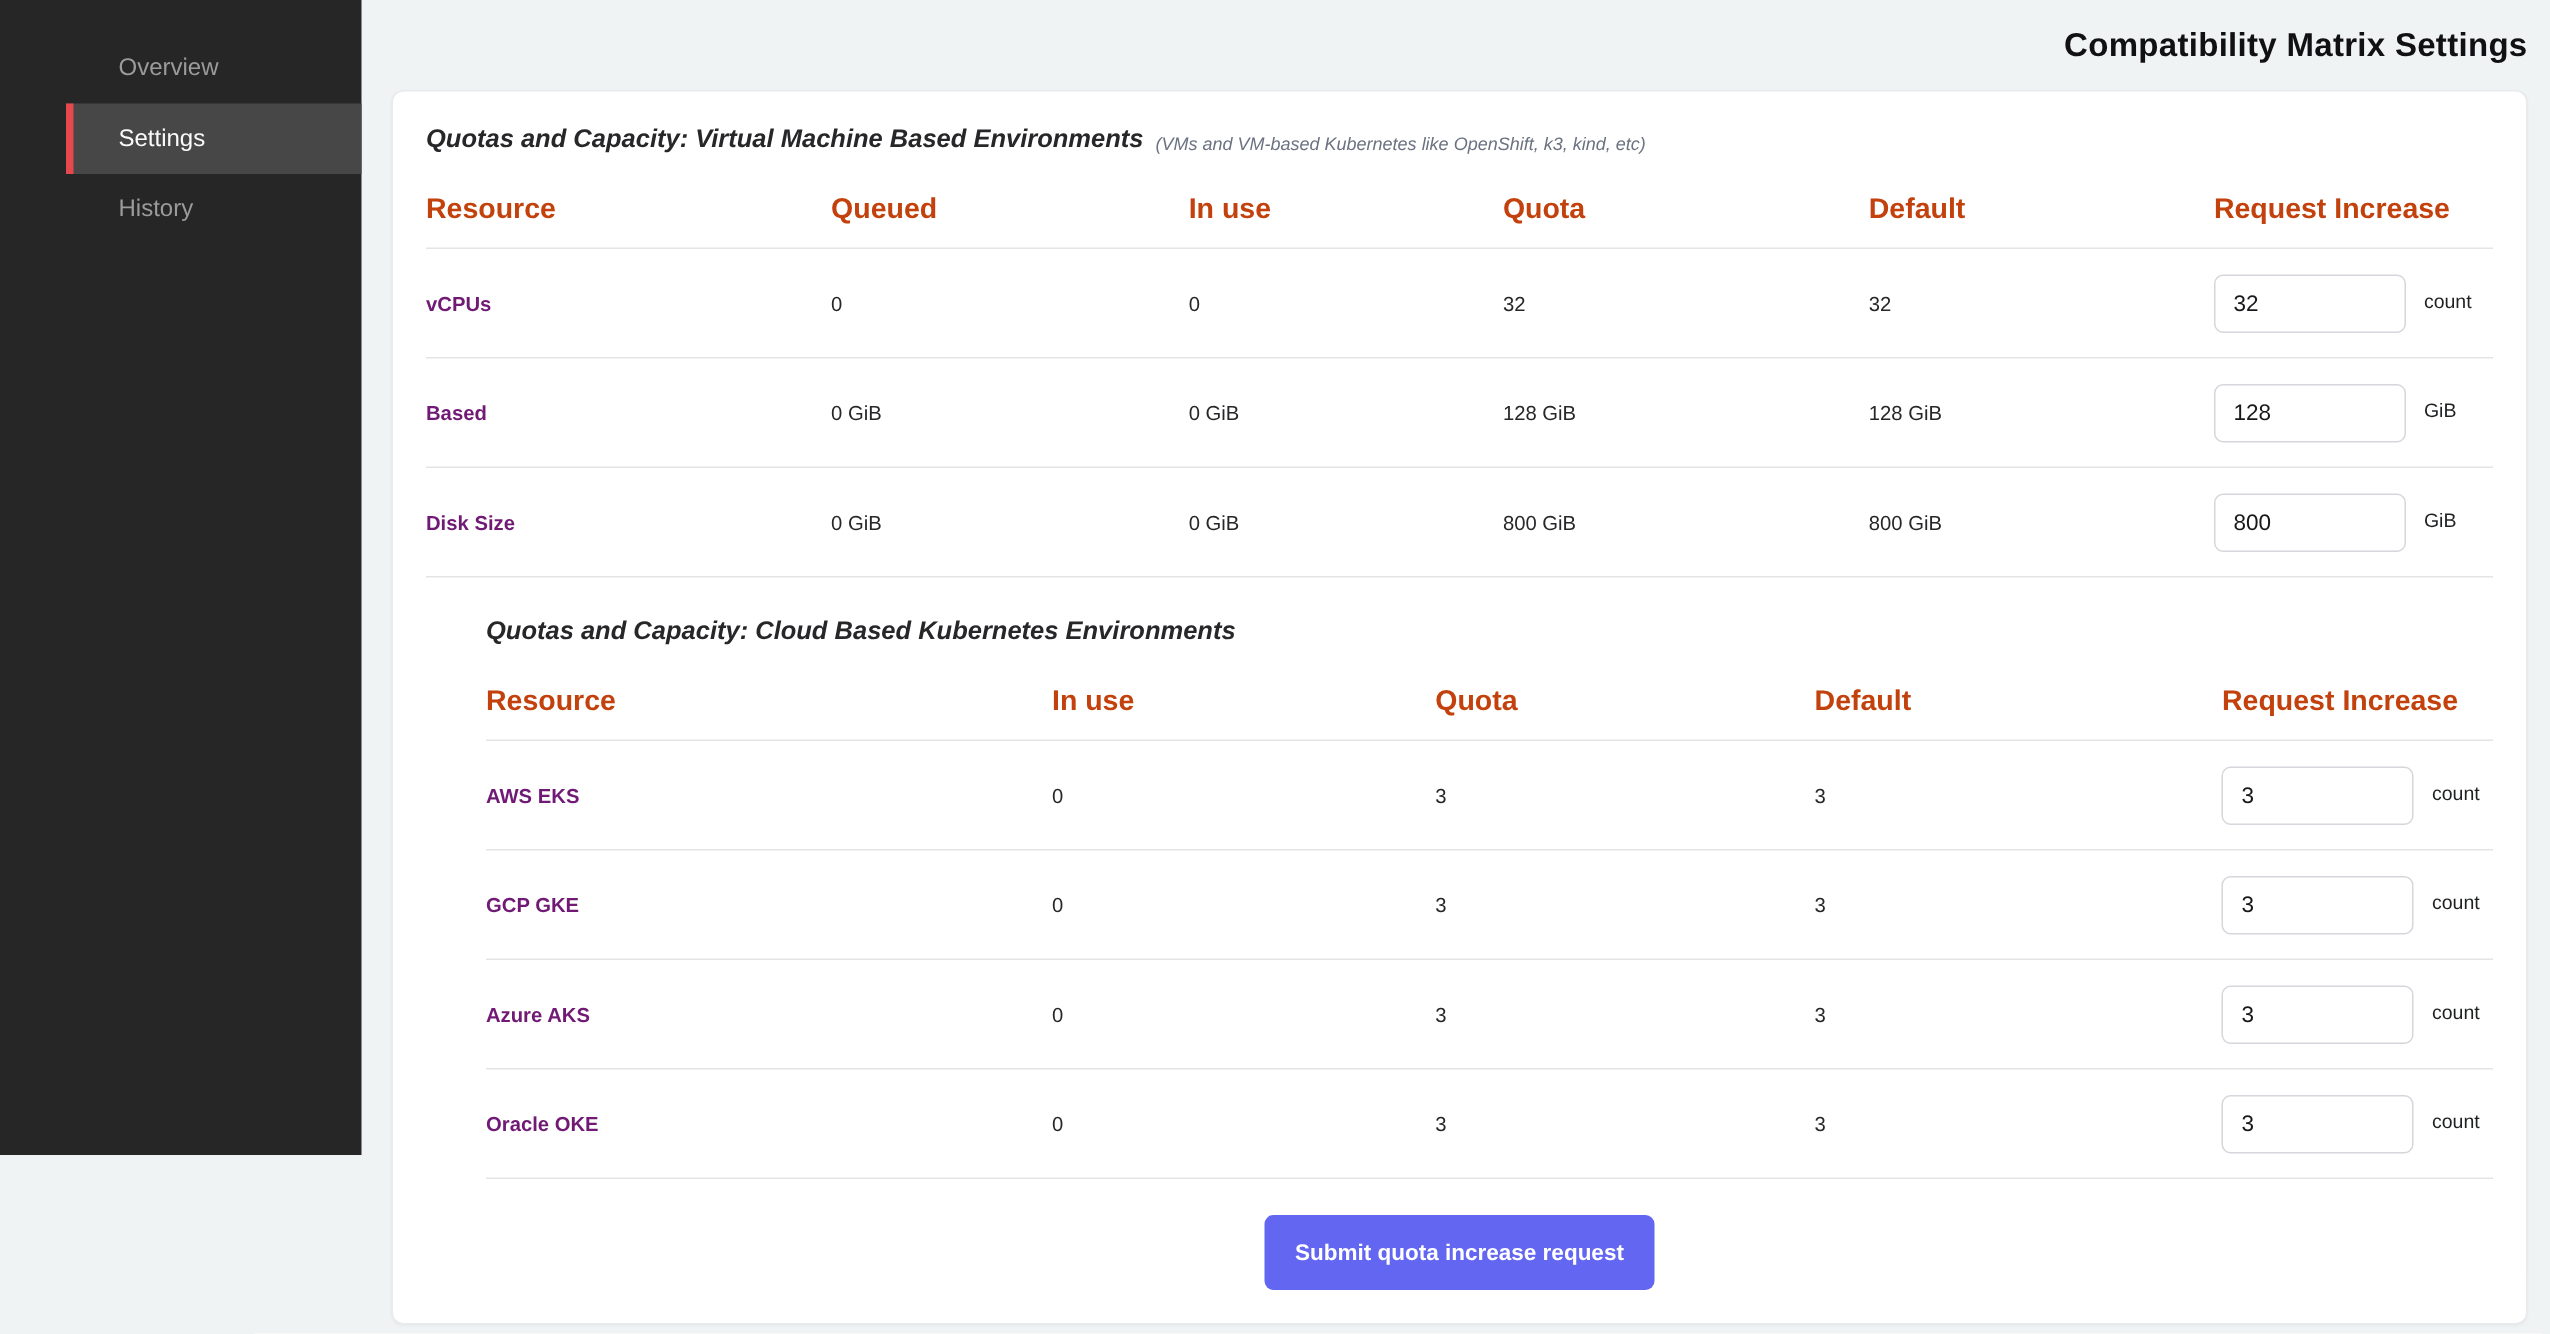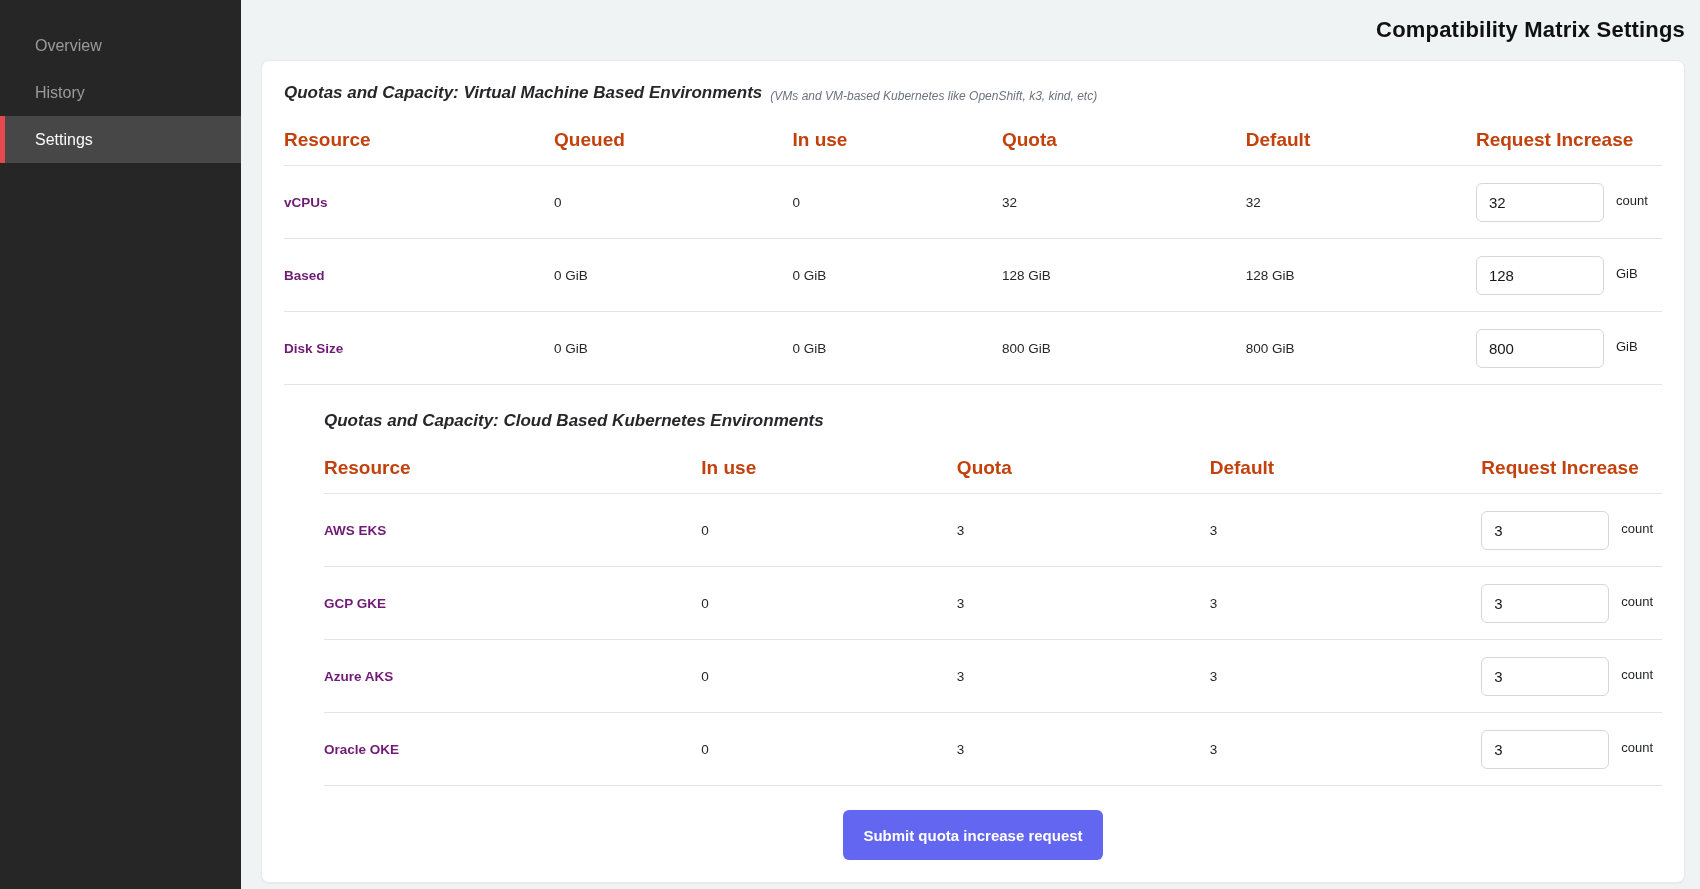--- a/index.html
+++ b/index.html
@@ -8,23 +8,24 @@
     display: flex;
     font-family: "Liberation Sans", "DejaVu Sans", sans-serif;
     background: #eff3f4;
     color: #18181b;
   }
 
   
   .sidebar {
     width: 241px;
     min-width: 241px;
-    height: 889px;
+    height: 770px;
     background: var(--sidebar-bg, #262626);
     padding-top: 22px;
+    padding-left: 44px;
   }
   .side-item {
     height: 47px;
     display: flex;
     align-items: center;
     padding-left: 30px;
     font-size: 16px;
     color: #9b9b9b;
     cursor: pointer;
     border-left: 5px solid transparent;
@@ -122,22 +123,22 @@
     font-weight: 700;
     font-family: "Liberation Sans", "DejaVu Sans", sans-serif;
     cursor: pointer;
   }
 </style>
 </head>
 <body>
 
 <nav class="sidebar">
     <div class="side-item">Overview</div>
+    <div class="side-item active">Settings</div>
     <div class="side-item">History</div>
-    <div class="side-item active">Settings</div>
   </nav>
 
 <div class="main">
   <h1 class="page-title">Compatibility Matrix Settings</h1>
 
   <div class="card">
     <section class="section">
       <div class="section-head">
         <span class="section-title">Quotas and Capacity: Virtual Machine Based Environments</span>
         <span class="section-note">(VMs and VM-based Kubernetes like OpenShift, k3, kind, etc)</span>

